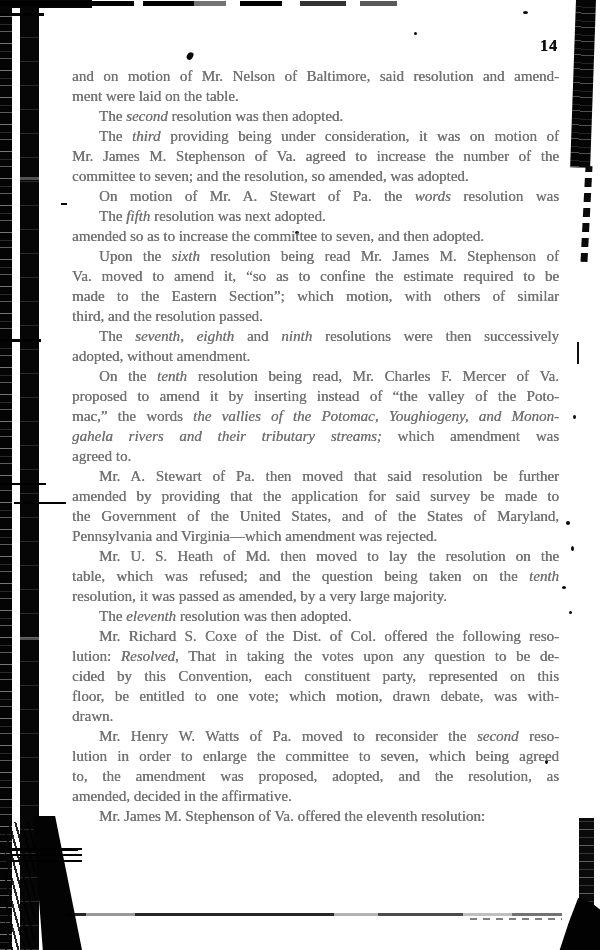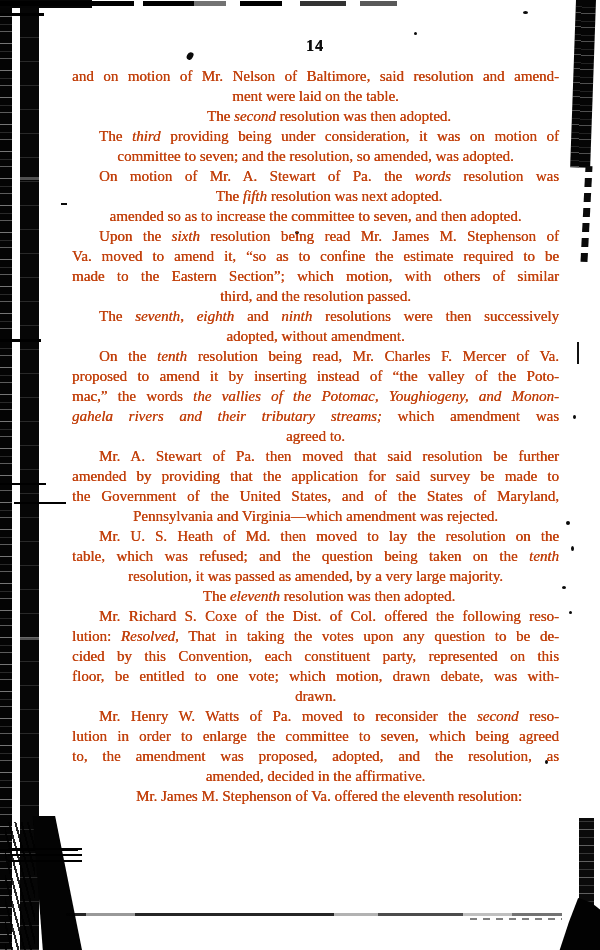--- a/index.html
+++ b/index.html
@@ -5,30 +5,30 @@
   html,body { margin:0; padding:0; background:#e8e8e8; }
   #page {
     position:relative; width:600px; height:950px; margin:0 auto;
     background:#ffffff; overflow:hidden;
     font-family:"Liberation Serif", serif;
     color:#0e0e0e;
   }
   
   #page-number {
     position:absolute; top:37px; left:72px; width:486px;
-    text-align:center; font-weight:bold; font-size:16px;
+    text-align:right; font-weight:bold; font-size:16px;
     letter-spacing:1px; color:#0d0d0d;
     text-shadow:0.3px 0 0 currentColor;
   }
   #text-block {
     position:absolute; top:66px; left:72px; width:487px;
-    font-size:15px; color:#c2410c;
+    font-size:15px; color:#737373;
     text-shadow:0.3px 0 0 currentColor;
   }
-  .line { line-height:20px; min-height:20px; text-align:center; }
+  .line { line-height:20px; min-height:20px; text-align:left; }
   .just { text-align:justify; text-align-last:justify; }
   .ind  { padding-left:27px; }
   .it   { font-style:italic; }
 
   
   .art { position:absolute; pointer-events:none; }
 
   .top-edge-thick { left:0; top:0; width:92px; height:8px; background:#050505; }
   .top-edge {
     left:0; top:1px; width:462px; height:5px;
@@ -163,20 +163,21 @@
   <div class="art speck sp9"></div>
   <div class="art speck sp10"></div>
   <div class="art speck sp11"></div>
 
   <div id="page-number">14</div>
   <div id="text-block">
       <div class="line just"><span>and on motion of Mr. Nelson of Baltimore, said resolution and amend-</span></div>
       <div class="line"><span>ment were laid on the table.</span></div>
       <div class="line ind"><span>The </span><span class="it">second</span><span> resolution was then adopted.</span></div>
       <div class="line just ind"><span>The </span><span class="it">third</span><span> providing being under consideration, it was on motion of</span></div>
+      <div class="line just"><span>Mr. James M. Stephenson of Va. agreed to increase the number of the</span></div>
       <div class="line"><span>committee to seven; and the resolution, so amended, was adopted.</span></div>
       <div class="line just ind"><span>On motion of Mr. A. Stewart of Pa. the </span><span class="it">words</span><span> resolution was</span></div>
       <div class="line ind"><span>The </span><span class="it">fifth</span><span> resolution was next adopted.</span></div>
       <div class="line"><span>amended so as to increase the committee to seven, and then adopted.</span></div>
       <div class="line just ind"><span>Upon the </span><span class="it">sixth</span><span> resolution being read Mr. James M. Stephenson of</span></div>
       <div class="line just"><span>Va. moved to amend it, “so as to confine the estimate required to be</span></div>
       <div class="line just"><span>made to the Eastern Section”; which motion, with others of similar</span></div>
       <div class="line"><span>third, and the resolution passed.</span></div>
       <div class="line just ind"><span>The </span><span class="it">seventh</span><span>, </span><span class="it">eighth</span><span> and </span><span class="it">ninth</span><span> resolutions were then successively</span></div>
       <div class="line"><span>adopted, without amendment.</span></div>

